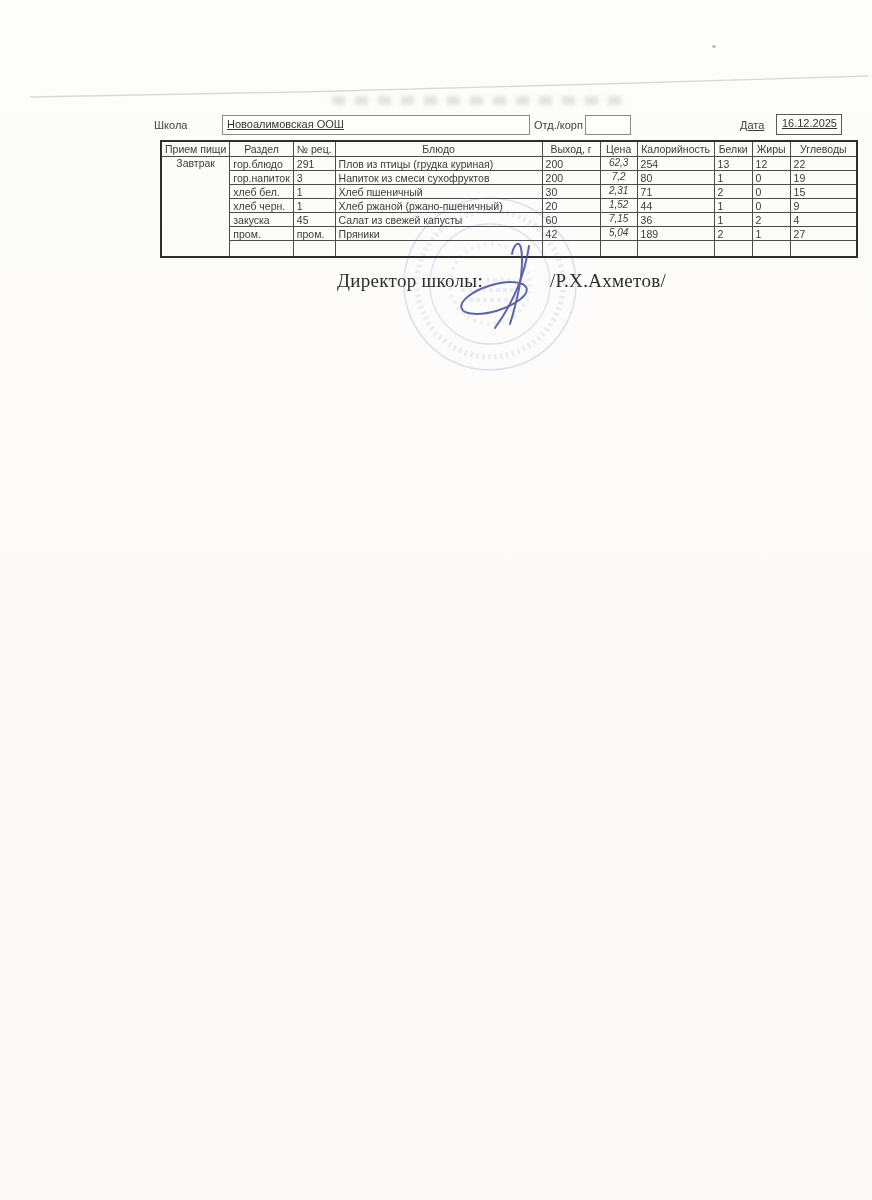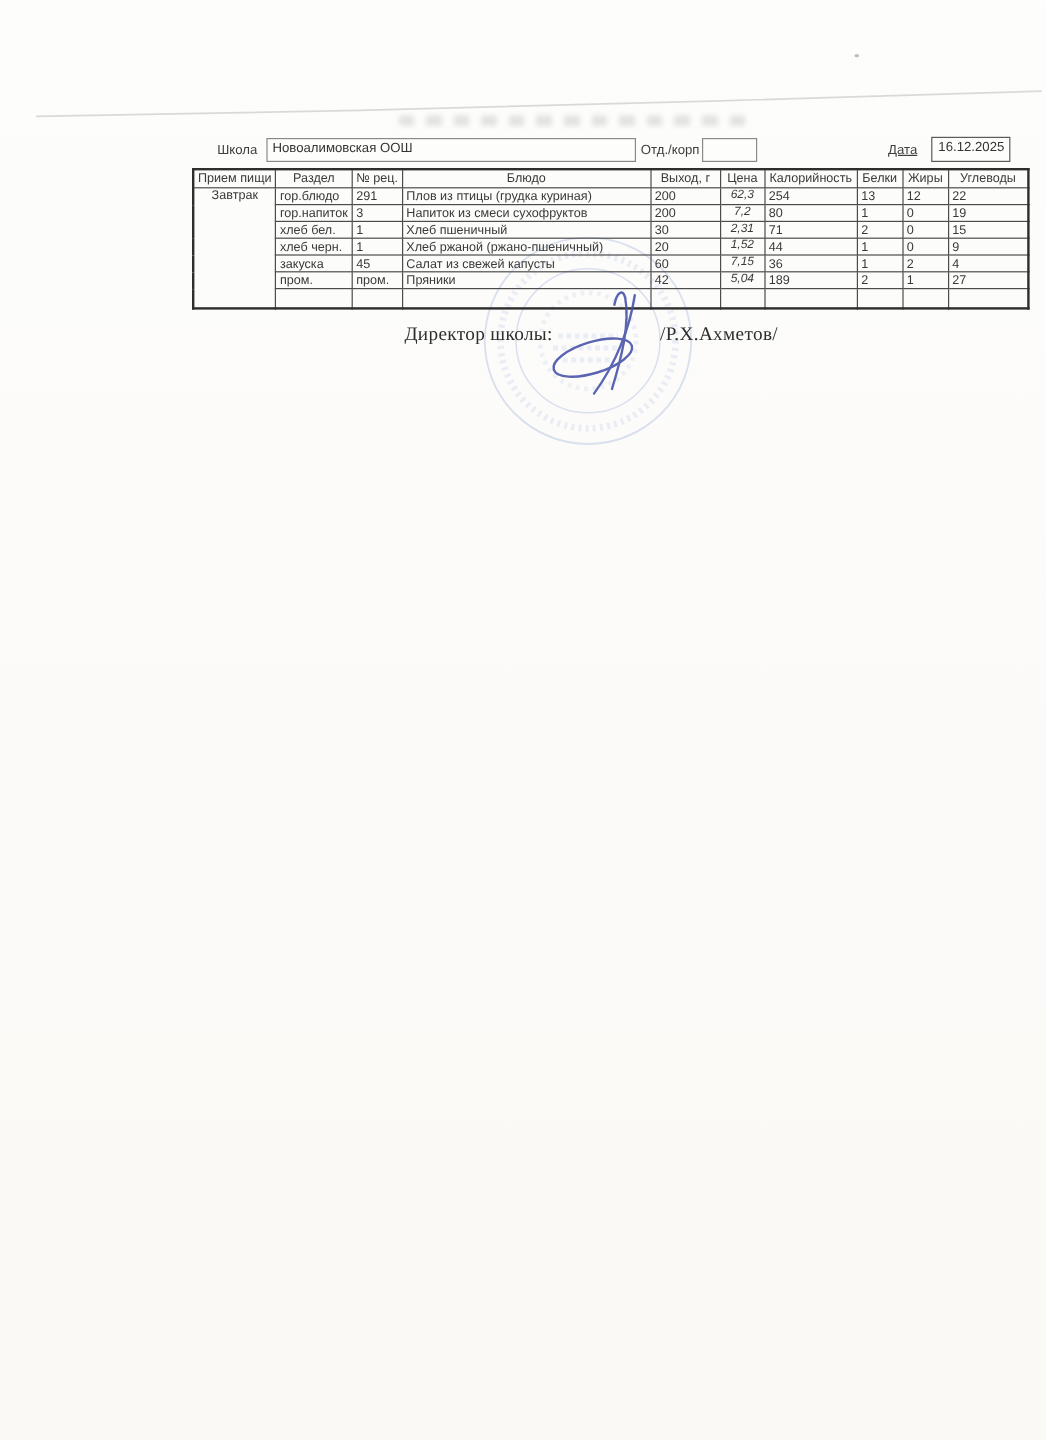--- a/index.html
+++ b/index.html
@@ -21,23 +21,23 @@
     background: repeating-linear-gradient(90deg, rgba(140,138,132,.22) 0 13px, rgba(140,138,132,0) 13px 23px);
     filter: blur(2px); border-radius: 4px;
   }
   .speck { position: absolute; left: 712px; top: 45px; width: 4px; height: 3px;
     background: #c2c0bc; border-radius: 50%; }
 
   
   .form-label { position: absolute; font-size: 11px; color: #3e3e3e; }
   .form-box {
     position: absolute; border: 1px solid #8a8a8a; background: rgba(255,255,255,.35);
-    font-size: 11px; color: #333; padding: 2px 4px 16px 4px; box-sizing: border-box;
-  }
-  .lbl-school { left: 181px; top: 119px; }
+    font-size: 11px; color: #333; padding: 2px 4px 16px 4px; box-sizing: border-box; text-decoration: underline;
+  }
+  .lbl-school { left: 154px; top: 119px; }
   .box-school { left: 222px; top: 115px; width: 308px; height: 20px; }
   .lbl-dept   { left: 534px; top: 119px; text-align: center; }
   .box-dept   { left: 585px; top: 115px; width: 46px; height: 20px; }
   .lbl-date   { left: 740px; top: 119px; text-decoration: underline; }
   .box-date   { left: 776px; top: 114px; width: 66px; height: 21px; border-color: #5a5a5a; text-align: right; }
 
   
   .stamp { position: absolute; left: 395px; top: 188px; opacity: .30; filter: blur(.4px); }
   .signature { position: absolute; left: 448px; top: 228px; opacity: .88; }
 
@@ -57,21 +57,21 @@
   table.menu th { height: 14px; }
   td.c-left { text-align: left; }
   td.c-center { text-align: left; }
   td.c-price { text-align: center; vertical-align: top; font-size: 10px; line-height: 10px; padding-top: 1px; font-style: italic; }
   td.meal-cell { vertical-align: top; text-align: center; }
   tr.empty-row td { height: 15px; }
 
   
   .director-label, .director-name {
     position: absolute; font-family: "Liberation Serif", serif;
-    font-size: 16px; color: #2d2d2d; letter-spacing: .3px;
+    font-size: 19px; color: #2d2d2d; letter-spacing: .3px;
   }
   .director-label { left: 337px; top: 270px; }
   .director-name  { left: 550px; top: 270px; }
 </style>
 </head>
 <body>
 
 <div class="page">
 
   <svg class="crease-svg" width="872" height="120">

